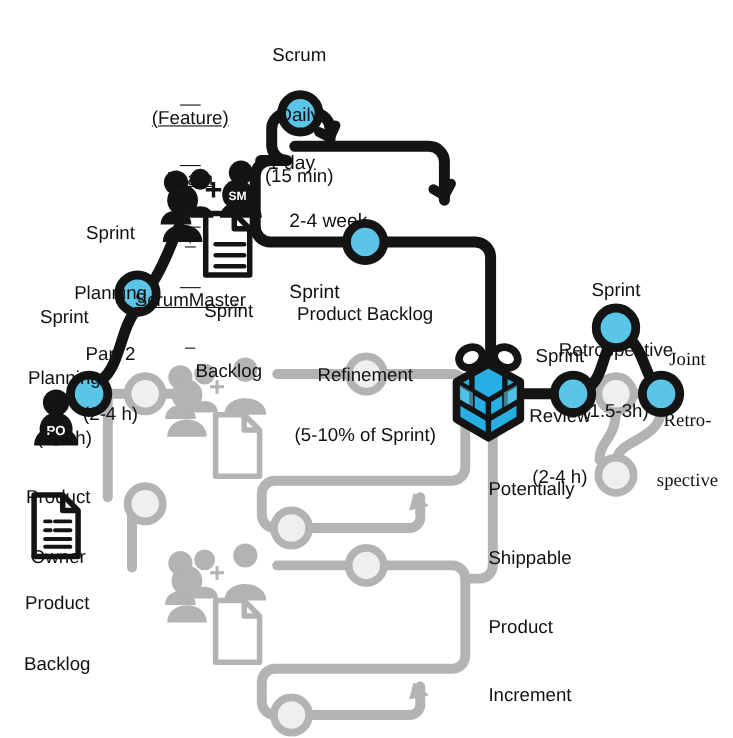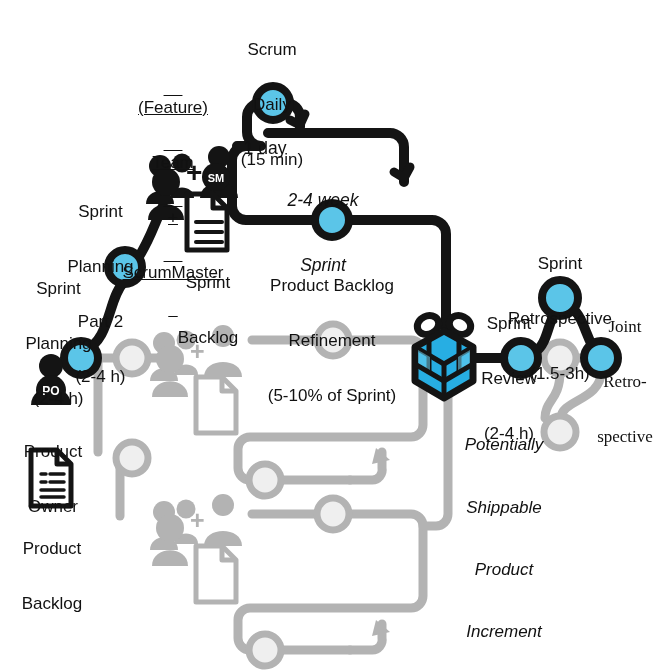--- a/index.html
+++ b/index.html
@@ -5,21 +5,21 @@
   html,body{margin:0;padding:0;background:#ffffff;}
   body{width:666px;height:671px;overflow:hidden;
        font-family:"Liberation Sans","DejaVu Sans",sans-serif;color:#1a1a1a;}
   #stage{position:relative;width:666px;height:671px;background:#fff;}
   svg#scene{position:absolute;left:0;top:0;width:666px;height:671px;}
   .lbl{position:absolute;text-align:center;line-height:1.08;
        font-family:"Liberation Sans","DejaVu Sans",sans-serif;
        color:#111;white-space:pre;}
   .lbl.big{font-size:17px;font-weight:400;}
   .lbl.inline{font-size:17.5px;}
-  .lbl.left{text-align:center;font-style:italic;}
+  .lbl.left{text-align:left;}
 </style>
 </head>
 <body>
 
 <div id="stage">
 
   <svg id="scene" viewBox="0 0 666 671">
     <defs>
 
       <g id="sym-team">

